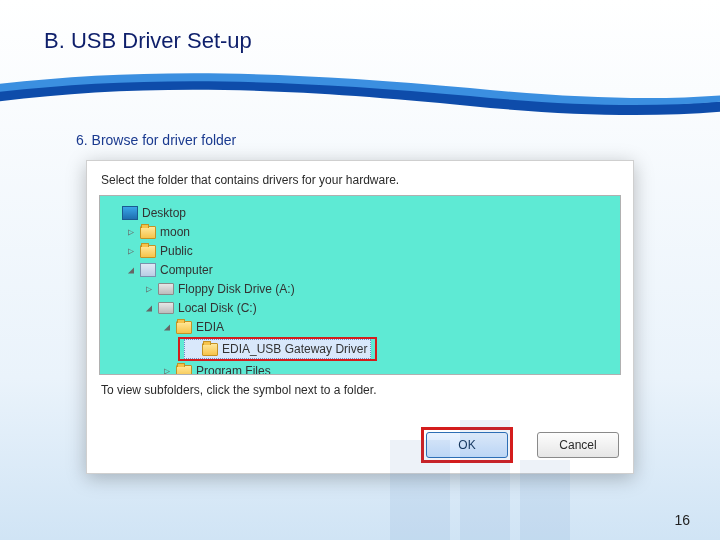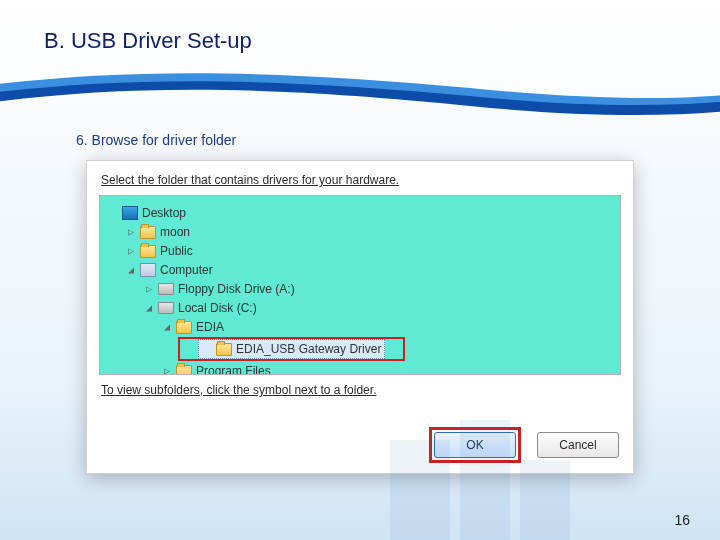--- a/index.html
+++ b/index.html
@@ -72,21 +72,20 @@
     font-size: 10px;
     line-height: 16px;
     text-align: center;
     font-weight: bold;
   }
   .dlg-body {
     padding: 8px 12px 6px 12px;
     font-family: "Segoe UI", Tahoma, sans-serif;
     font-size: 12px;
     color: #2b2b2b;
-    text-decoration: underline;
   }
   .instruction {
     margin: 4px 0 8px 2px;
   }
   .tree-box {
     border: 1px solid #b0b0b0;
     background: #5eead4;
     height: 170px;
     overflow: hidden;
     padding: 4px 2px;
@@ -150,37 +149,37 @@
     width: 14px; height: 10px;
     background: linear-gradient(#e6e6e6,#bcbcbc);
     border: 1px solid #8a8a8a;
     border-radius:1px;
     display:inline-block;
   }
   .sel-red {
     border: 2px solid #d41d1d;
     display: inline-flex;
     align-items: center;
-    padding: 0 18px;
+    padding: 0 4px;
   }
   .sel-red .node {
     background: #d9e8fb;
     border: 1px dotted #6a8cc4;
     padding: 0 3px;
   }
   .subfolder-hint {
     margin: 8px 0 0 2px;
     color: #2b2b2b;
   }
   .dlg-buttons {
     position: absolute;
     bottom: 10px;
     right: 14px;
     display: flex;
-    gap: 16px;
+    gap: 24px;
     align-items: center;
     text-align: right;
   }
   .btn {
     min-width: 80px;
     height: 24px;
     border: 1px solid #8a8a8a;
     background: linear-gradient(#fdfdfd,#e6e6e6);
     font-size: 12px;
     color: #2b2b2b;

